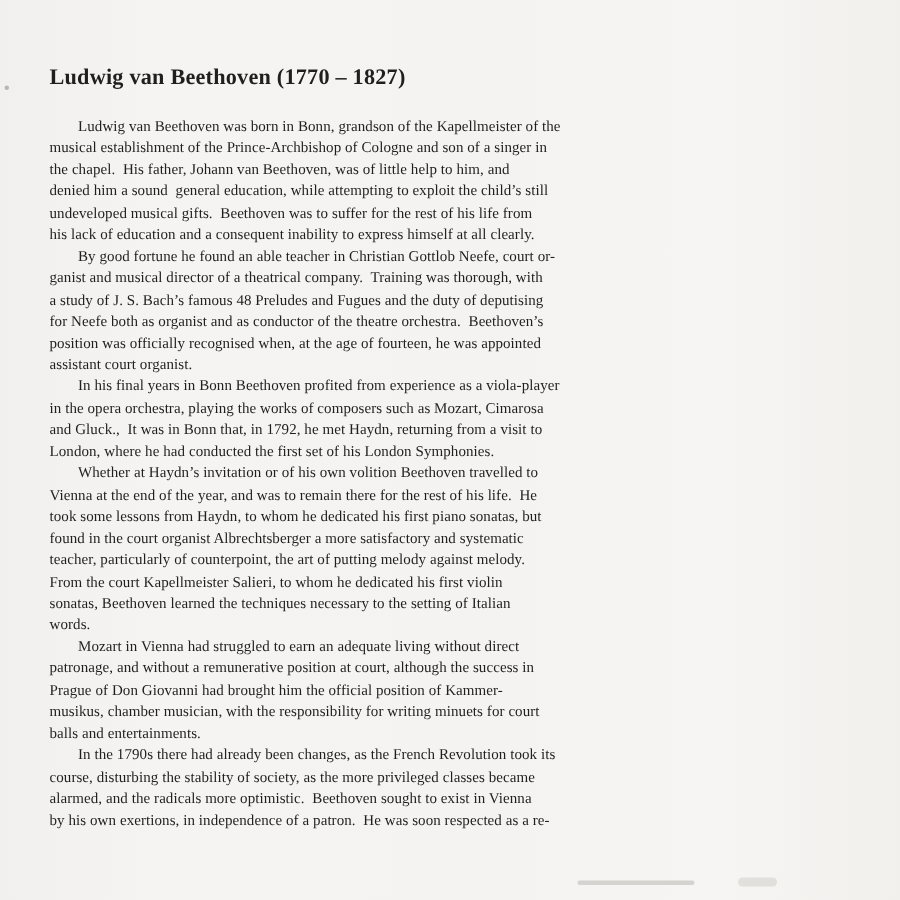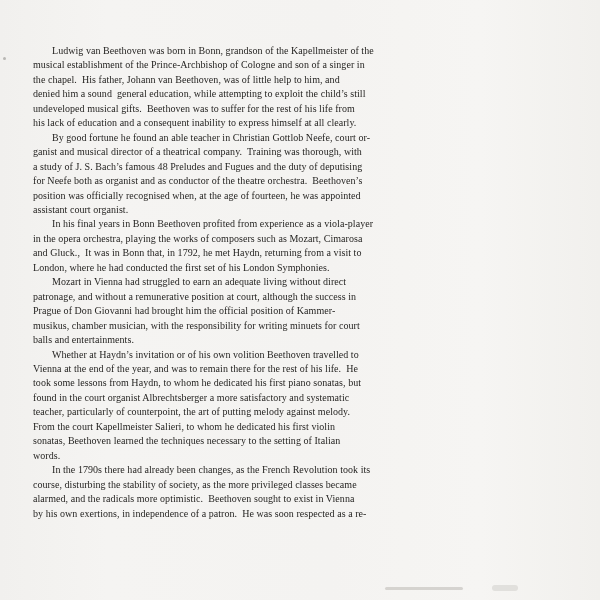--- a/index.html
+++ b/index.html
@@ -66,49 +66,50 @@
     height: 6px;
     background: #d4d2ce;
     opacity: 0.6;
     border-radius: 3px;
   }
 </style>
 </head>
 <body>
 
 <div class="page">
+  <h1 class="doc-title">Ludwig van Beethoven (1770 – 1827)</h1>
   <p class="para">Ludwig van Beethoven was born in Bonn, grandson of the Kapellmeister of the
 musical establishment of the Prince-Archbishop of Cologne and son of a singer in
 the chapel.  His father, Johann van Beethoven, was of little help to him, and
 denied him a sound  general education, while attempting to exploit the child’s still
 undeveloped musical gifts.  Beethoven was to suffer for the rest of his life from
 his lack of education and a consequent inability to express himself at all clearly.</p>
   <p class="para">By good fortune he found an able teacher in Christian Gottlob Neefe, court or-
 ganist and musical director of a theatrical company.  Training was thorough, with
 a study of J. S. Bach’s famous 48 Preludes and Fugues and the duty of deputising
 for Neefe both as organist and as conductor of the theatre orchestra.  Beethoven’s
 position was officially recognised when, at the age of fourteen, he was appointed
 assistant court organist.</p>
   <p class="para">In his final years in Bonn Beethoven profited from experience as a viola-player
 in the opera orchestra, playing the works of composers such as Mozart, Cimarosa
 and Gluck.,  It was in Bonn that, in 1792, he met Haydn, returning from a visit to
 London, where he had conducted the first set of his London Symphonies.</p>
-  <p class="para">Mozart in Vienna had struggled to earn an adequate living without direct
-patronage, and without a remunerative position at court, although the success in
-Prague of Don Giovanni had brought him the official position of Kammer-
-musikus, chamber musician, with the responsibility for writing minuets for court
-balls and entertainments.</p>
   <p class="para">Whether at Haydn’s invitation or of his own volition Beethoven travelled to
 Vienna at the end of the year, and was to remain there for the rest of his life.  He
 took some lessons from Haydn, to whom he dedicated his first piano sonatas, but
 found in the court organist Albrechtsberger a more satisfactory and systematic
 teacher, particularly of counterpoint, the art of putting melody against melody.
 From the court Kapellmeister Salieri, to whom he dedicated his first violin
 sonatas, Beethoven learned the techniques necessary to the setting of Italian
 words.</p>
+  <p class="para">Mozart in Vienna had struggled to earn an adequate living without direct
+patronage, and without a remunerative position at court, although the success in
+Prague of Don Giovanni had brought him the official position of Kammer-
+musikus, chamber musician, with the responsibility for writing minuets for court
+balls and entertainments.</p>
   <p class="para">In the 1790s there had already been changes, as the French Revolution took its
 course, disturbing the stability of society, as the more privileged classes became
 alarmed, and the radicals more optimistic.  Beethoven sought to exist in Vienna
 by his own exertions, in independence of a patron.  He was soon respected as a re-</p>
 </div>
 
 <div class="speck"></div>
 <div class="smudge"></div>
 <div class="smudge-2"></div>
 

